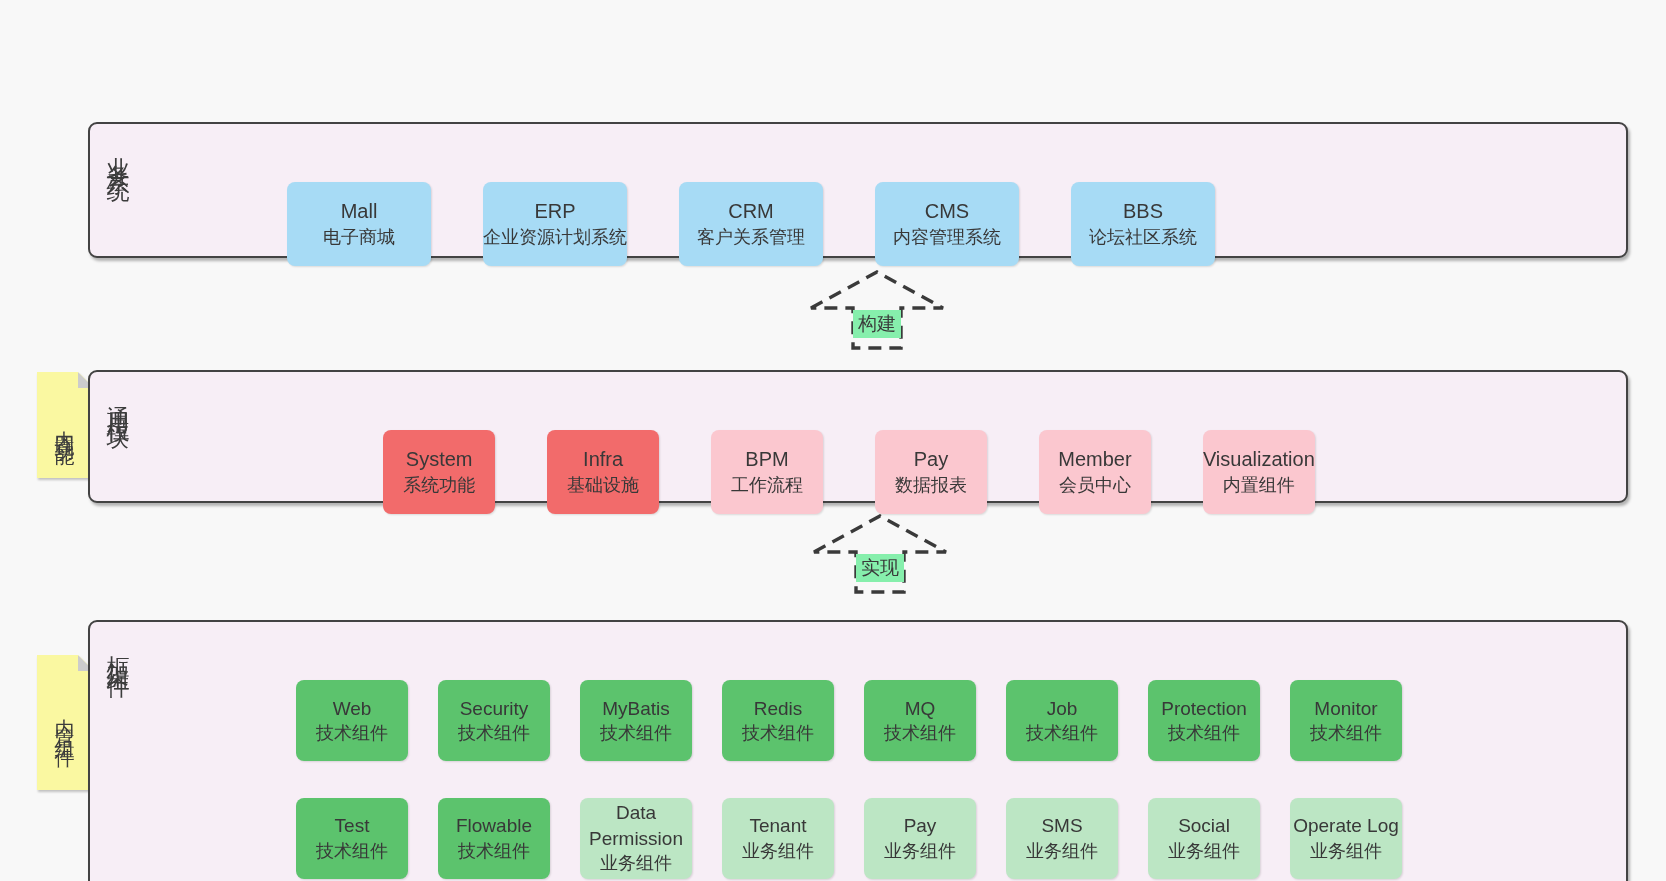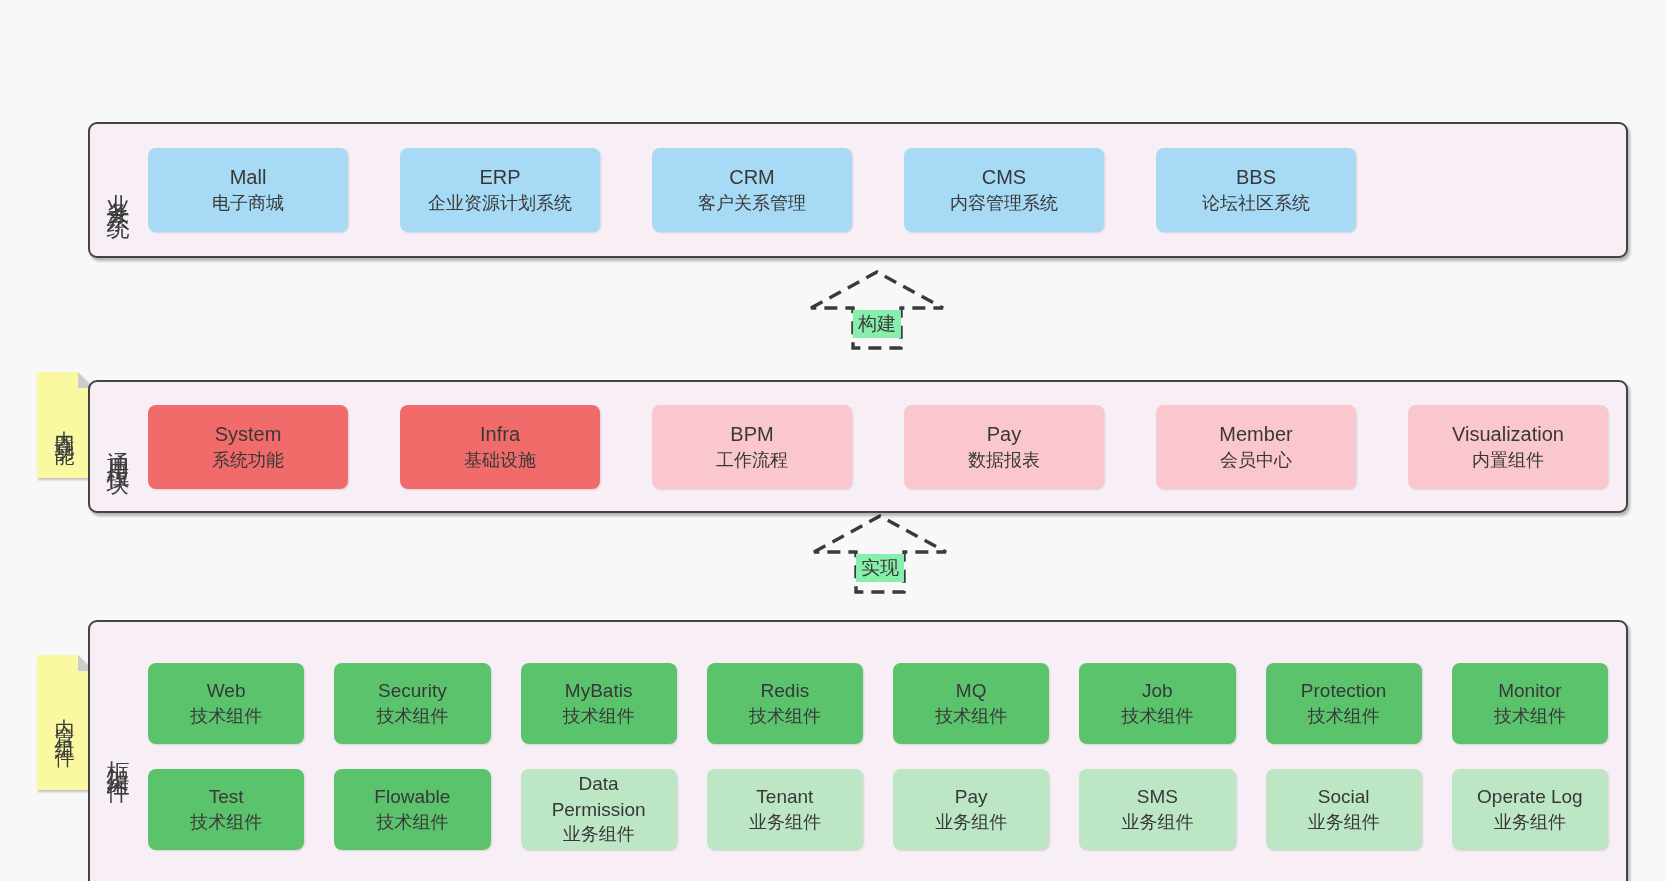--- a/index.html
+++ b/index.html
@@ -11,23 +11,24 @@
     color:#383838;
     overflow:hidden;
   }
   .band{
     position:absolute;left:88px;width:1540px;
     background:#f7eef6;
     border:2px solid #434343;border-radius:9px;
     box-shadow:2px 3px 3px rgba(0,0,0,.28);
     display:flex;box-sizing:border-box;
     z-index:2;
+    flex-direction:column;
   }
   .band--top{top:122px;height:136px;}
-  .band--mid{top:380px;height:133px;}
+  .band--mid{top:370px;height:133px;}
   .band--bot{top:620px;height:272px;}
   .band-label{
     width:58px;flex:0 0 58px;
     display:flex;align-items:center;justify-content:center;
     font-size:23px;color:#3c3c3c;
     writing-mode:vertical-rl;text-orientation:upright;
     letter-spacing:7px;
     margin:0 auto;
   }
   .band-label-wrap{width:58px;flex:0 0 58px;display:flex;align-items:center;justify-content:center;}

